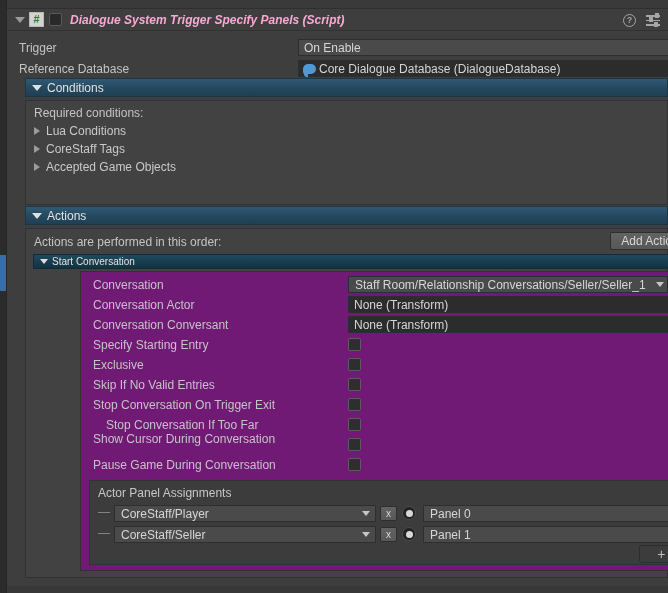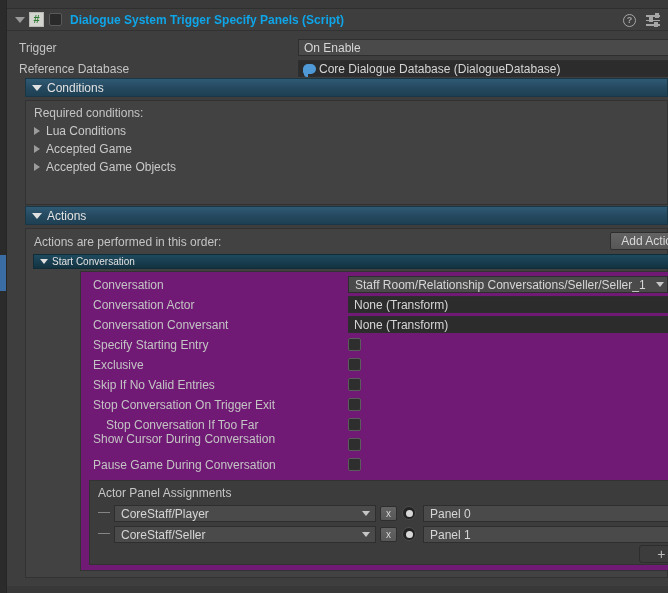--- a/index.html
+++ b/index.html
@@ -43,21 +43,21 @@
   .script-icon {
     width:15px; height:15px; background:#d3d3cf; border:1px solid #b9b9b4;
     display:flex; align-items:center; justify-content:center;
     color:#2f7d32; font-weight:bold; font-size:11px; line-height:1;
     margin-right:5px; flex:0 0 15px;
   }
   .enable-check {
     width:13px; height:13px; background:#2a2a2a; border:1px solid #5a5a5a;
     border-radius:2px; margin-right:8px; flex:0 0 13px;
   }
-  .comp-title { font-size:12px; color:#0ea5e9; font-weight:bold; white-space:nowrap; }
+  .comp-title { font-size:12px; color:#f9a8d4; font-weight:bold; white-space:nowrap;font-style:italic; }
   .header-icons { position:absolute; right:8px; top:0; height:22px; display:flex; align-items:center; gap:10px; }
   .help-icon {
     width:13px; height:13px; border-radius:50%; border:1.5px solid #a6a6a6;
     color:#a6a6a6; font-size:9px; font-weight:bold; line-height:10px; text-align:center;
   }
   .preset-icon { width:14px; height:14px; position:relative; }
   .preset-icon i { position:absolute; left:0; height:1.6px; width:14px; background:#a6a6a6; display:block; }
   .preset-icon i:nth-child(1){ top:2px; } .preset-icon i:nth-child(2){ top:6.5px; } .preset-icon i:nth-child(3){ top:11px; }
   .preset-icon b { position:absolute; width:3.5px; height:5px; background:#a6a6a6; }
   .preset-icon b:nth-of-type(1){ left:9px; top:0px; } .preset-icon b:nth-of-type(2){ left:3px; top:4.4px; } .preset-icon b:nth-of-type(3){ left:8px; top:9px; }
@@ -181,21 +181,21 @@
 
     <div class="panel" style="left:18px;top:91px;width:643px;height:105px;">
       <div style="padding:5px 0 0 8px;">Required conditions:</div>
       <div style="padding:2px 0 0 8px;">
         <div class="cond-item">
           <span class="tri-right"></span>
           <span>Lua Conditions</span>
         </div>
         <div class="cond-item">
           <span class="tri-right"></span>
-          <span>Accepted Game</span>
+          <span>CoreStaff Tags</span>
         </div>
         <div class="cond-item">
           <span class="tri-right"></span>
           <span>Accepted Game Objects</span>
         </div>
       </div>
     </div>
 
     <div class="sect-header" style="left:18px;top:197px;width:643px;">
       <span class="tri-down"></span>

